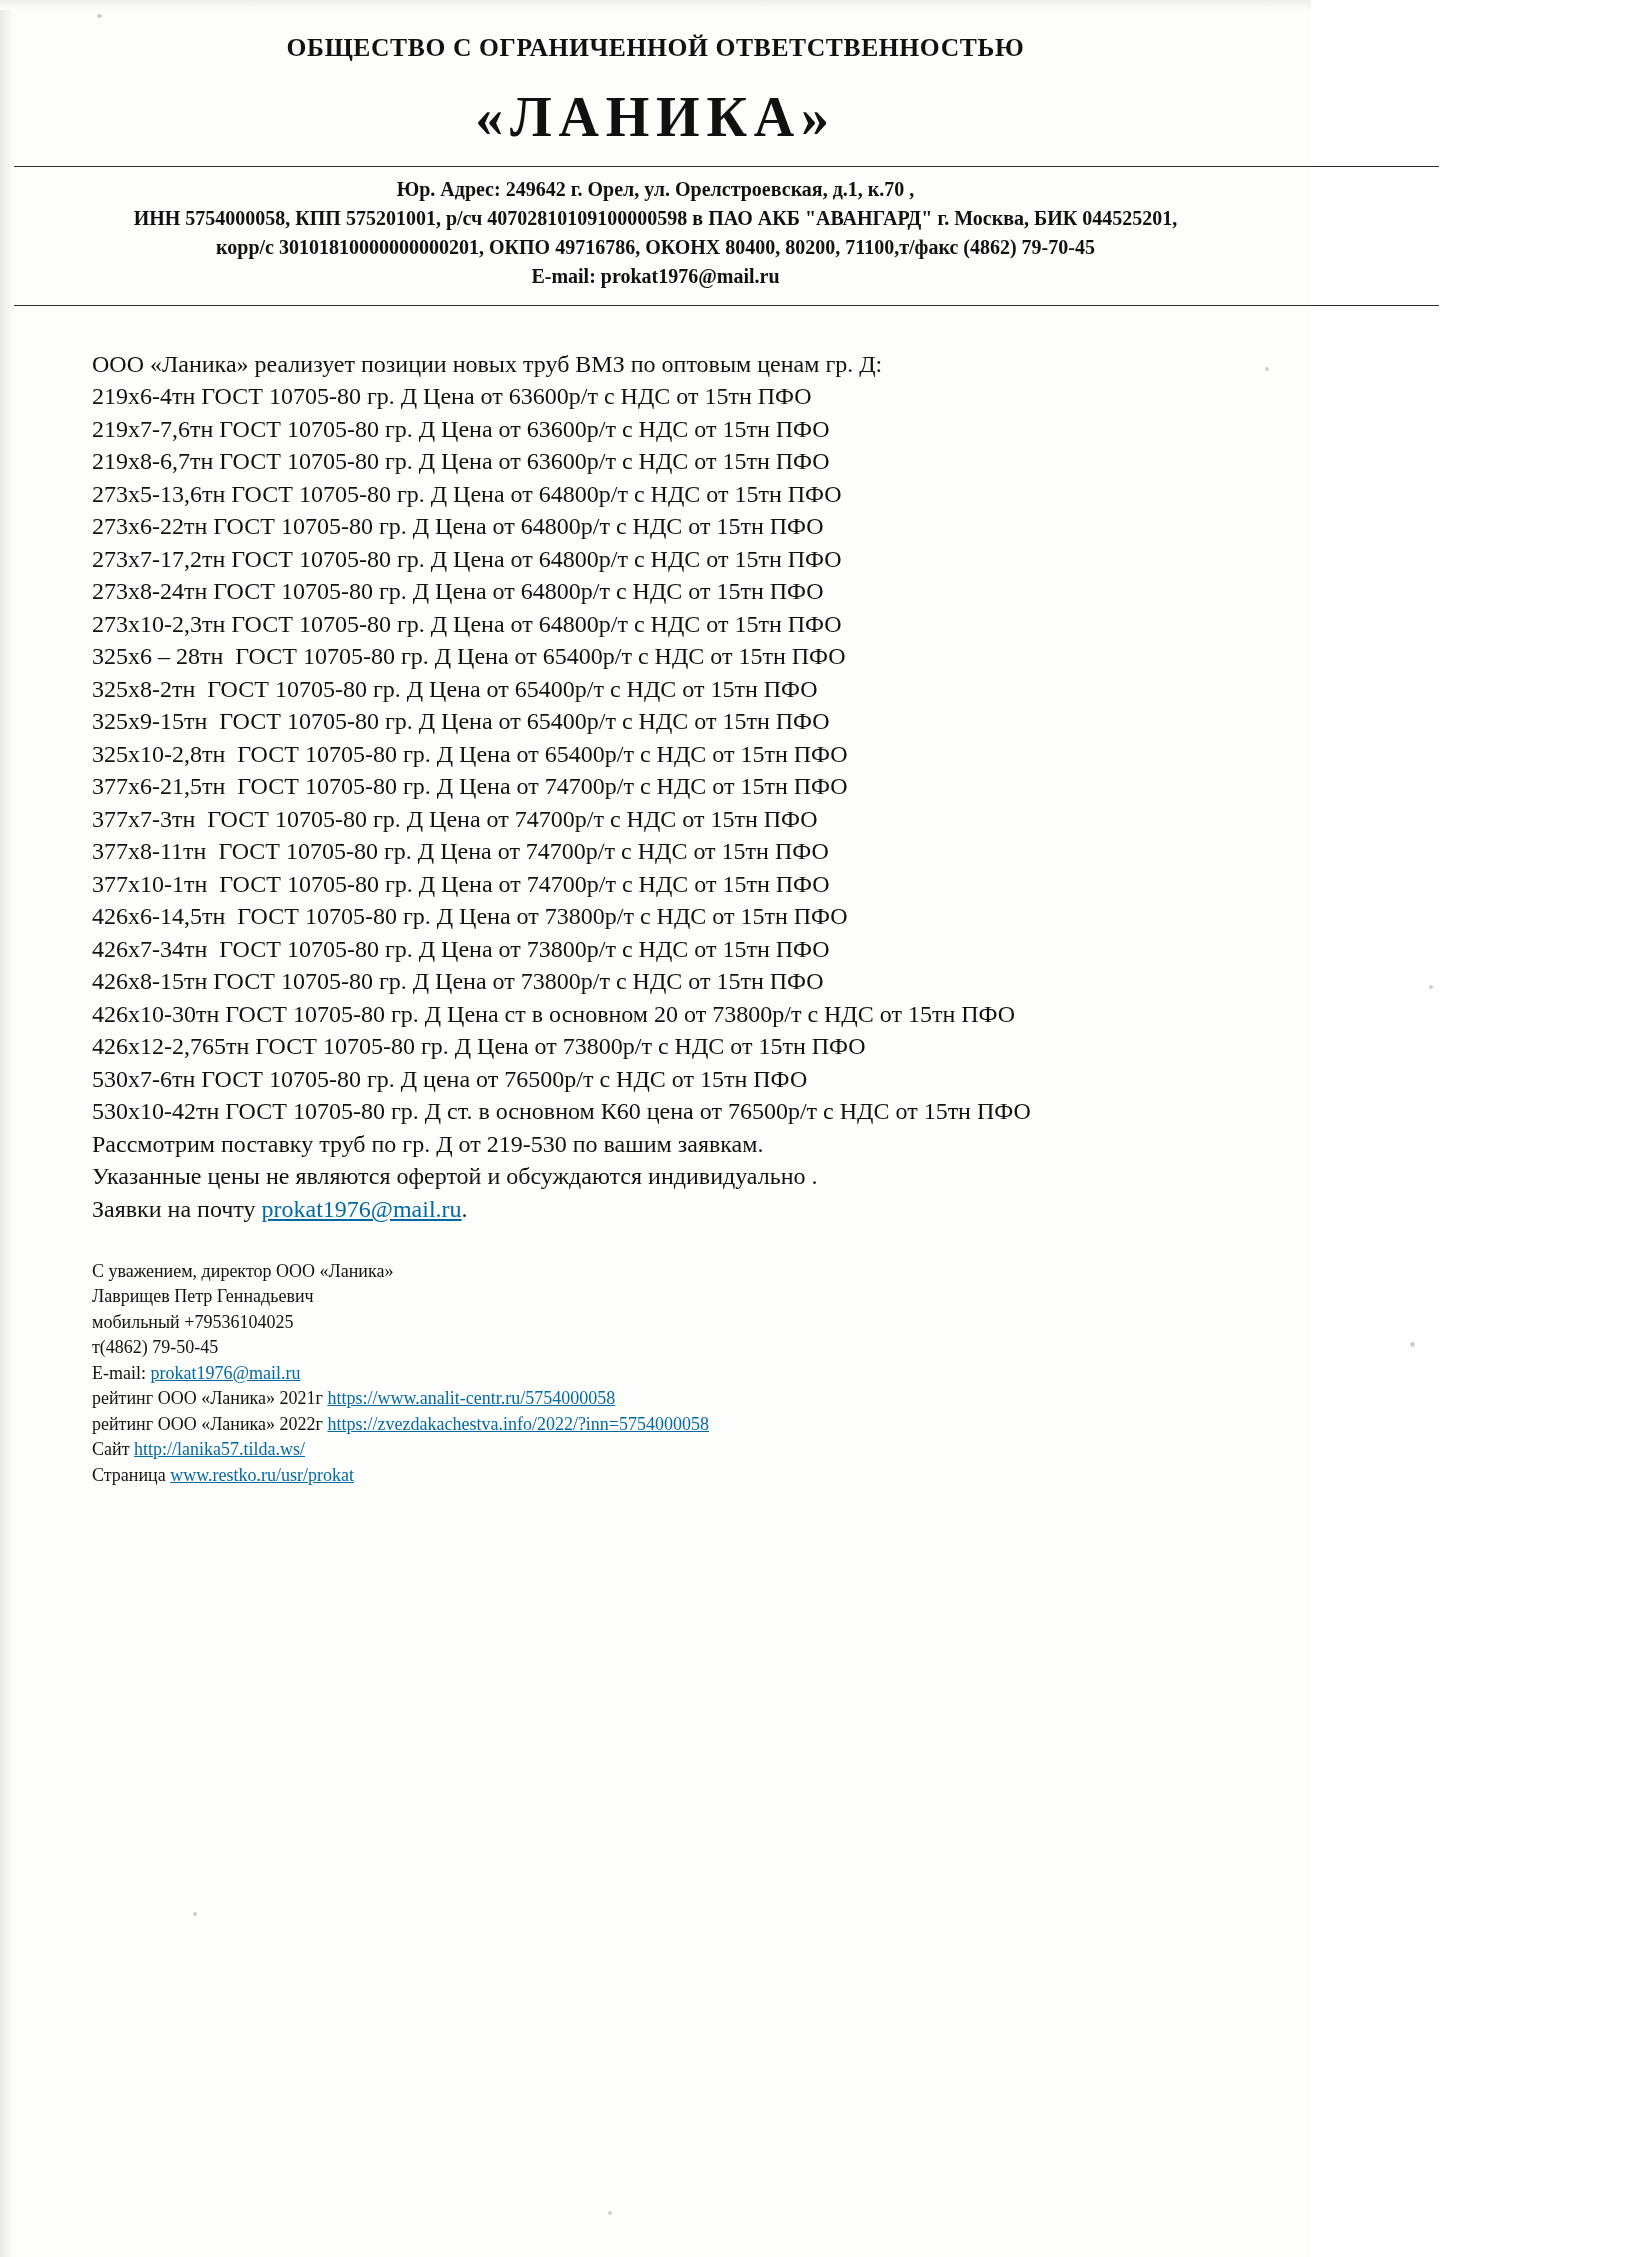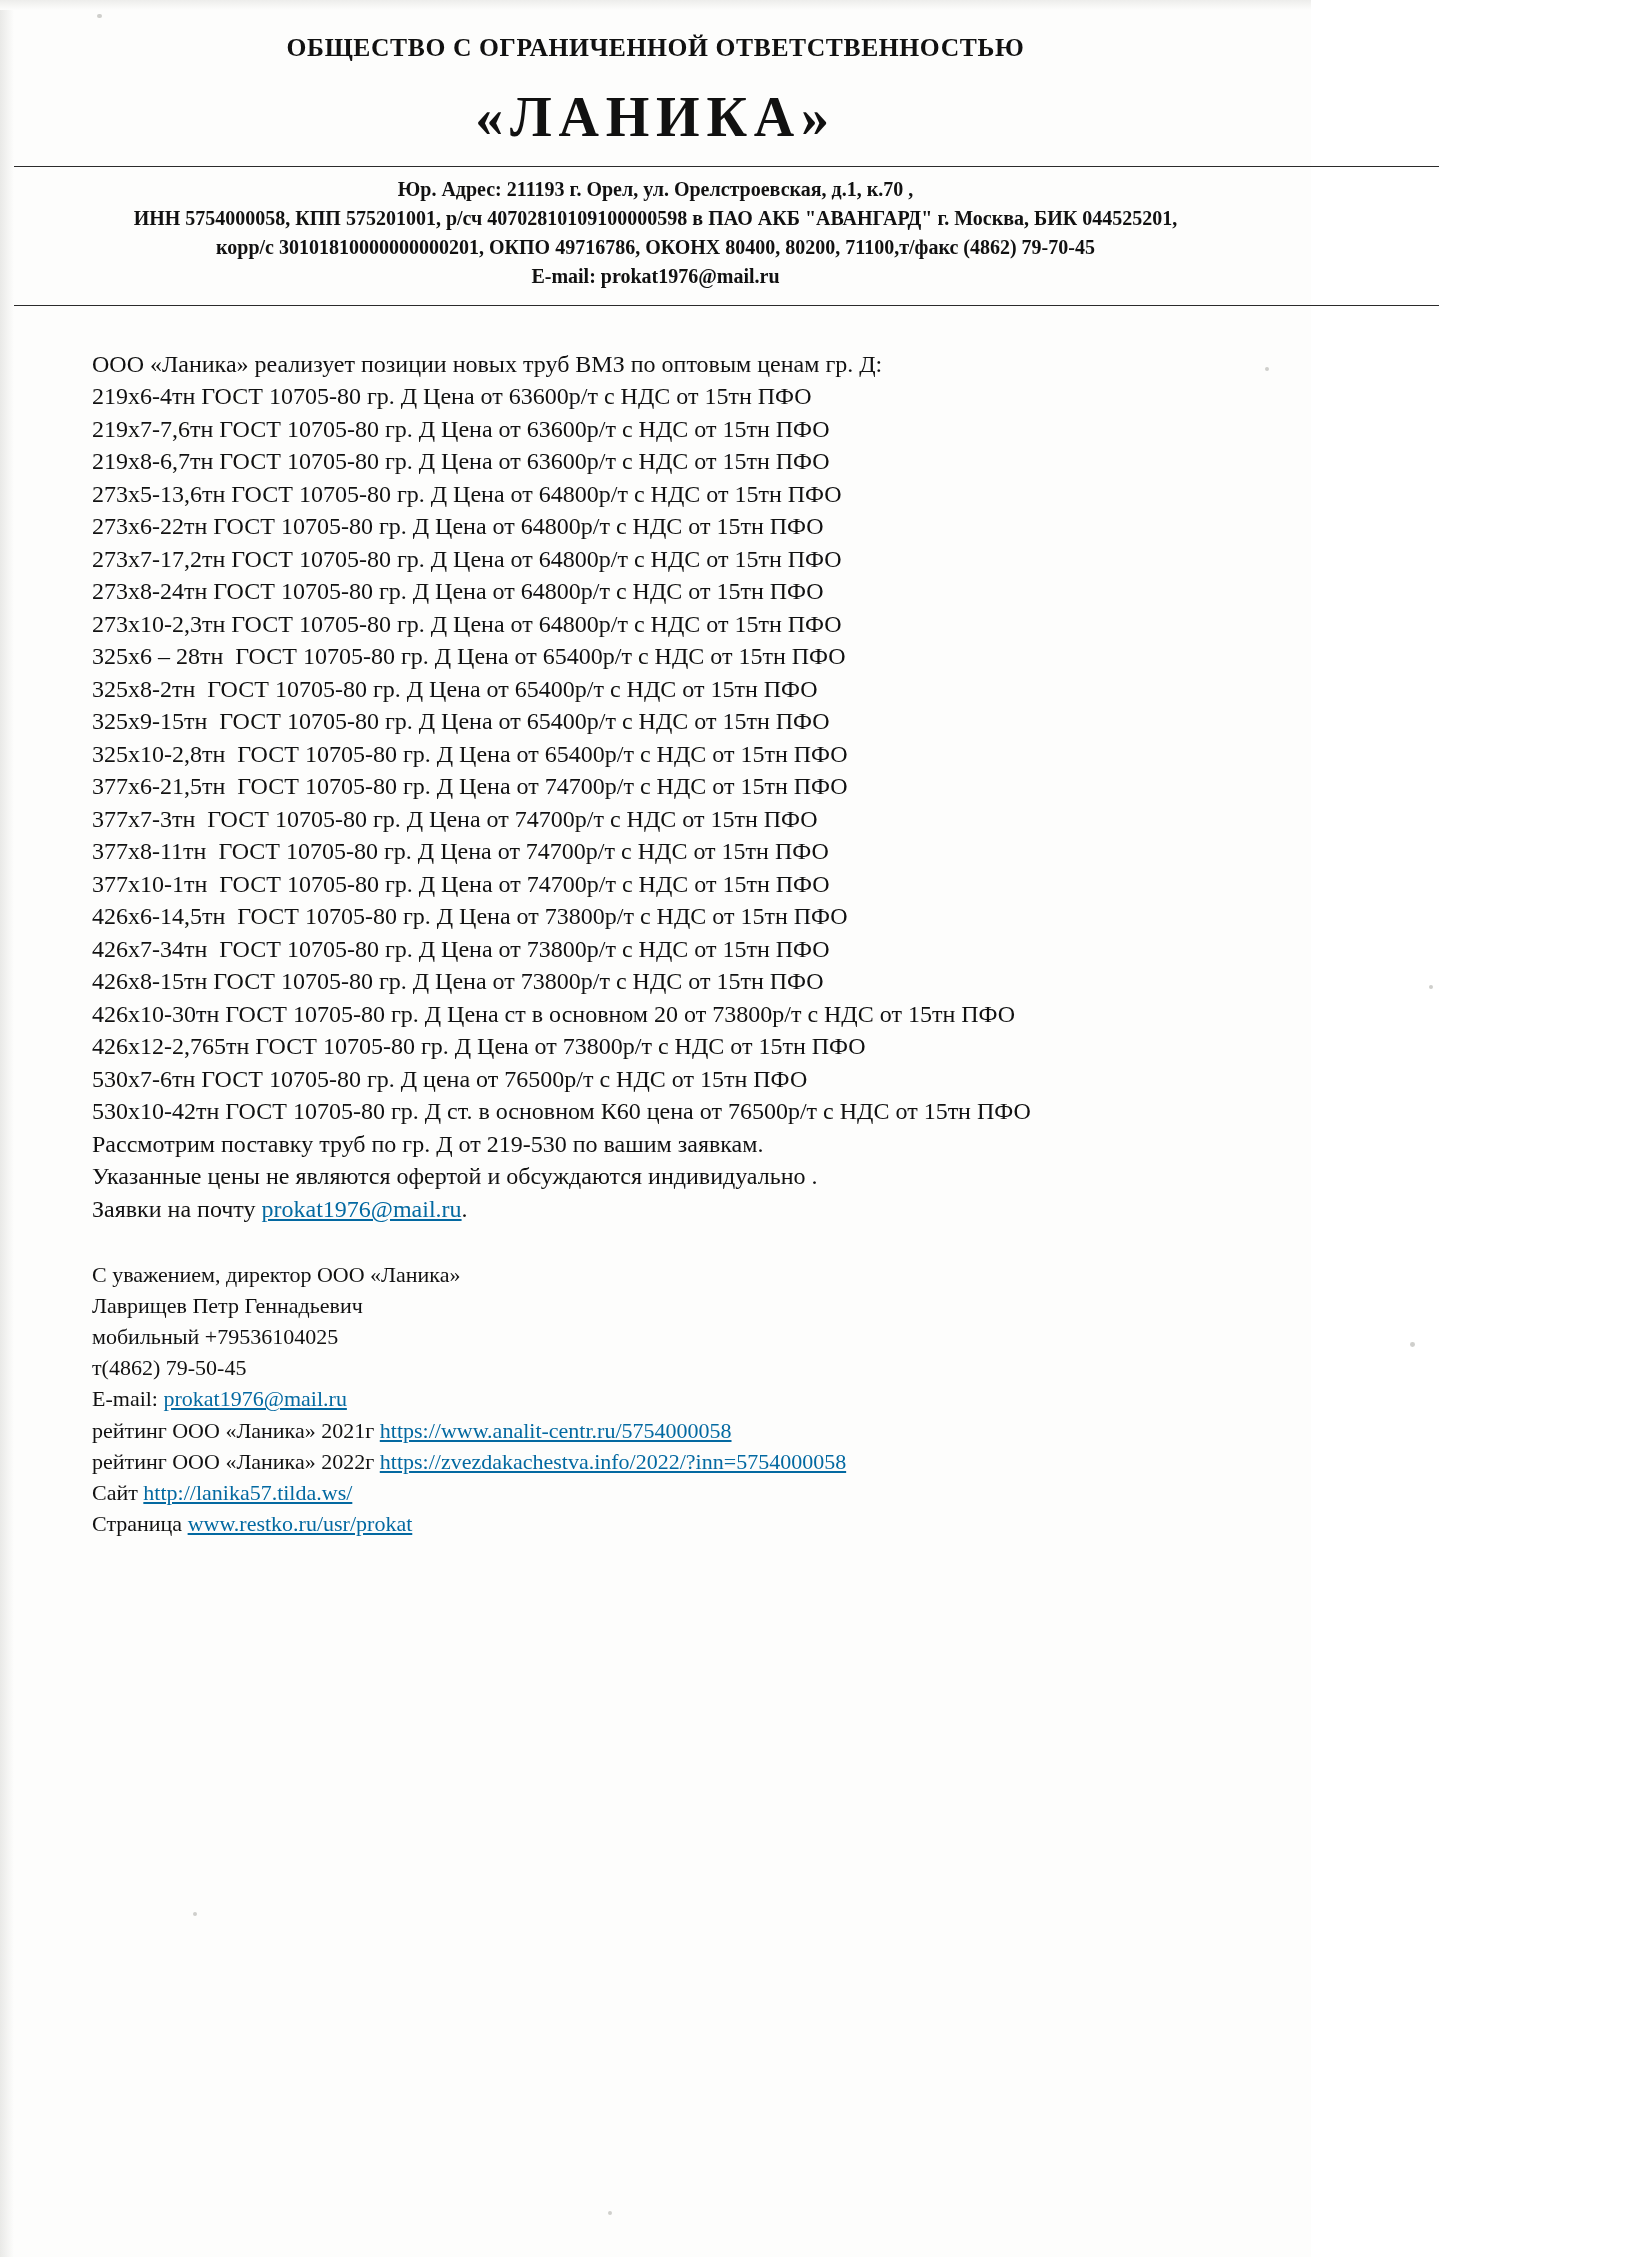--- a/index.html
+++ b/index.html
@@ -89,21 +89,21 @@
   .body-text .line {
     white-space: pre-wrap;
   }
   .gap-md { height: 33px; }
 
   .link {
     text-decoration: underline;
     color: #0369a1;
   }
   .contact-line {
-    font-size: 22px;
+    font-size: 18px;
     line-height: 1.42;
   }
 </style>
 </head>
 <body>
 
 <div class="page">
 
   <div class="scan-edge-left"></div>
   <div class="scan-edge-top"></div>
@@ -112,21 +112,21 @@
   <span class="speck" style="left:1429px;top:985px;width:3.9px;height:3.9px;"></span>
   <span class="speck" style="left:1410px;top:1342px;width:4.8px;height:4.8px;"></span>
   <span class="speck" style="left:193px;top:1912px;width:3.9px;height:3.9px;"></span>
   <span class="speck" style="left:608px;top:2211px;width:3.9px;height:3.9px;"></span>
 
   <div class="header">
     <div class="company-type">ОБЩЕСТВО С ОГРАНИЧЕННОЙ ОТВЕТСТВЕННОСТЬЮ</div>
     <div class="company-name">«ЛАНИКА»</div>
     <div class="rule-top"></div>
     <div class="req-block">
-      <div>Юр. Адрес: 211193 г. Орел, ул. Орелстроевская, д.1, к.70 ,</div>
+      <div>Юр. Адрес: 249642 г. Орел, ул. Орелстроевская, д.1, к.70 ,</div>
       <div>ИНН 5754000058, КПП 575201001, р/сч 40702810109100000598 в ПАО АКБ "АВАНГАРД" г. Москва, БИК 044525201,</div>
       <div>корр/с 30101810000000000201, ОКПО 49716786, ОКОНХ 80400, 80200, 71100,т/факс (4862) 79-70-45</div>
       <div>E-mail: prokat1976@mail.ru</div>
     </div>
     <div class="rule-bottom"></div>
   </div>
 
   <div class="body-text">
     <div class="line">ООО «Ланика» реализует позиции новых труб ВМЗ по оптовым ценам гр. Д:</div>
 

